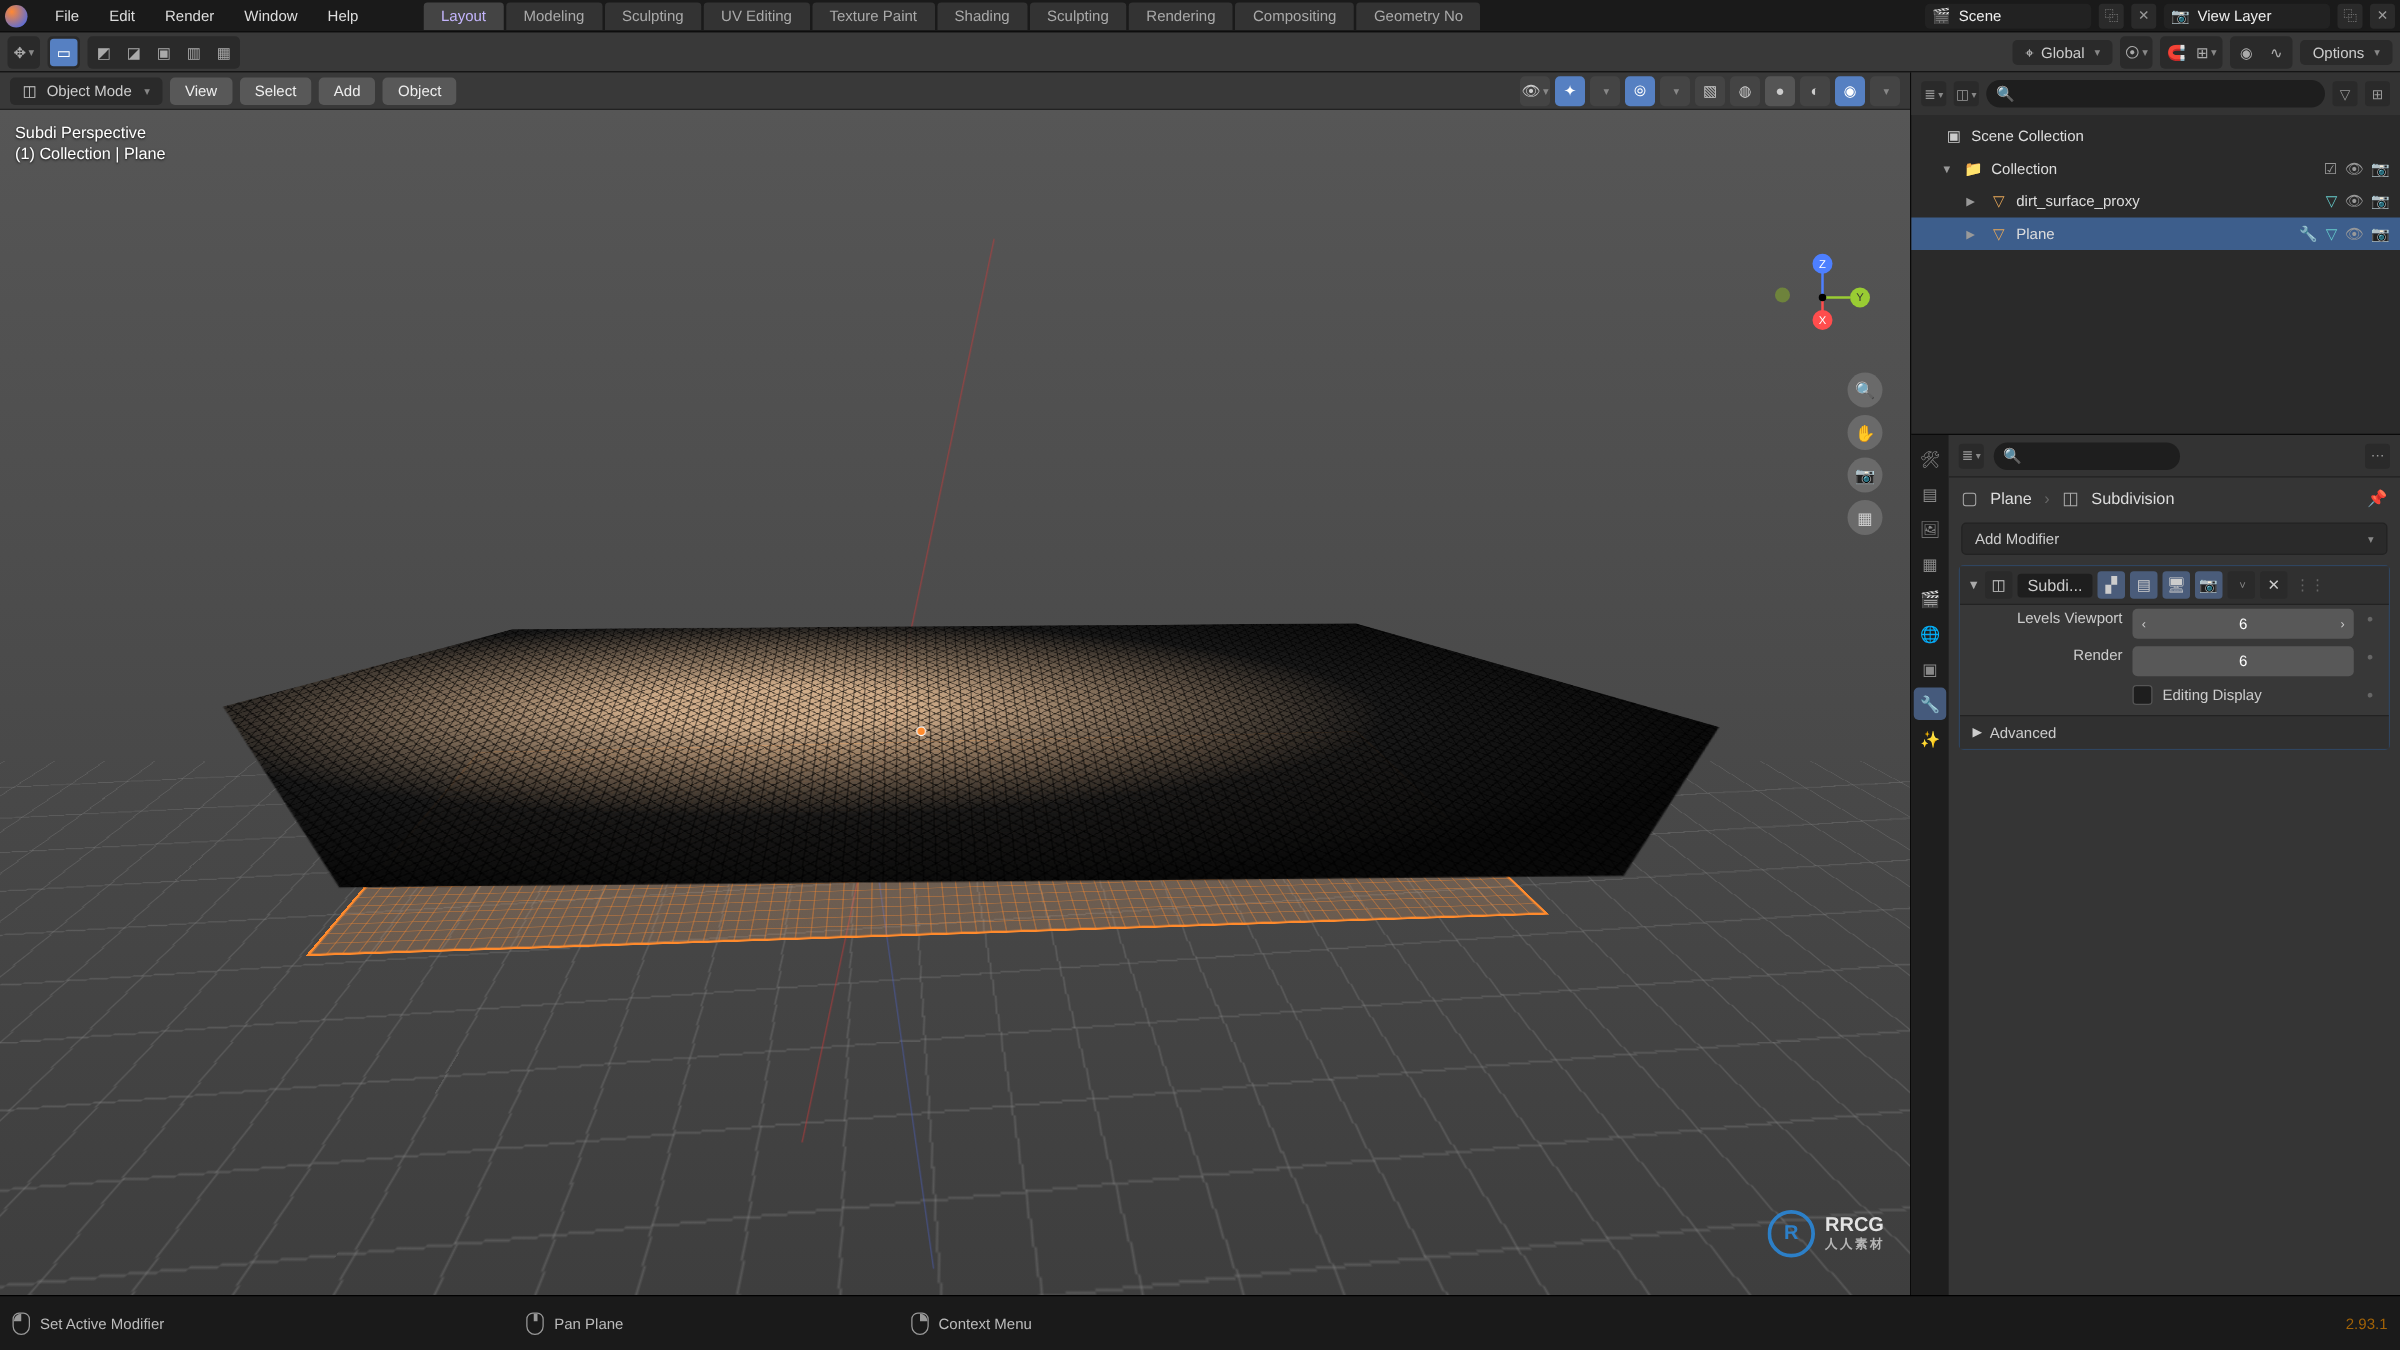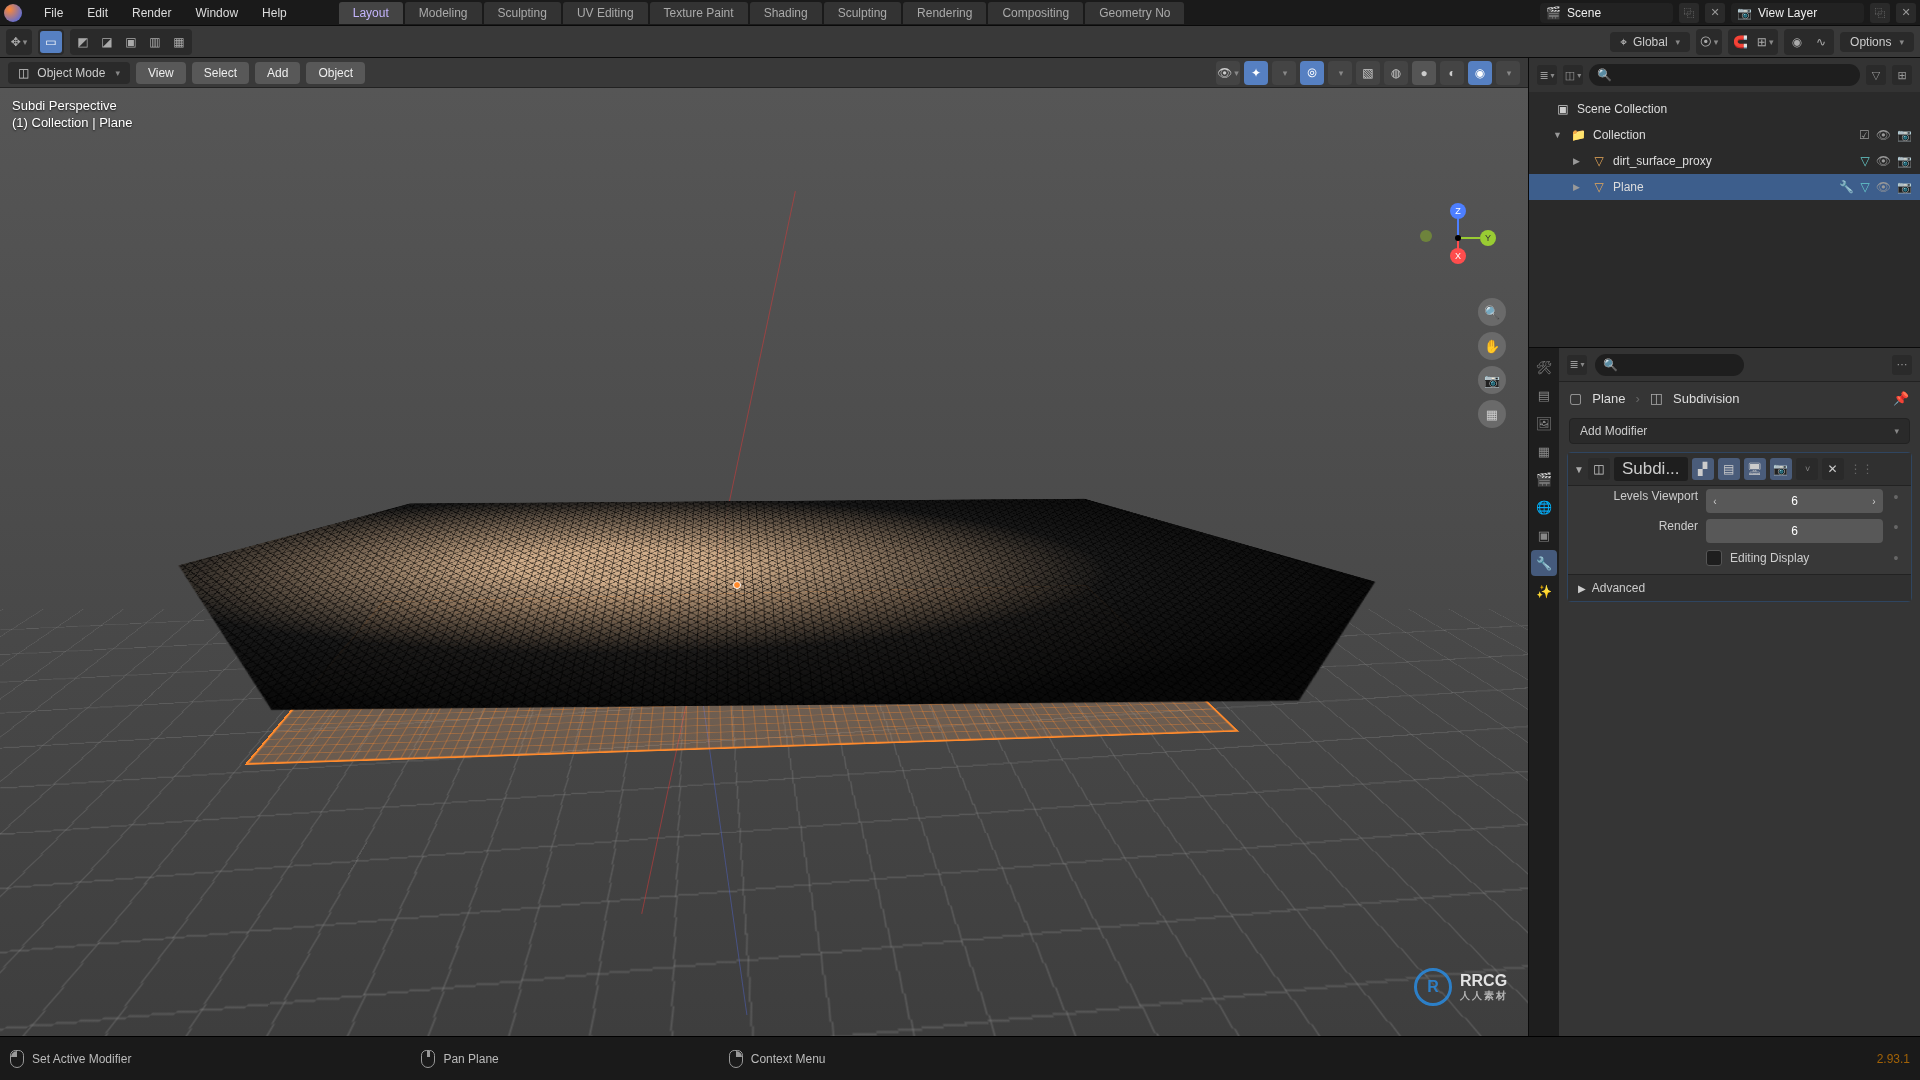--- a/index.html
+++ b/index.html
@@ -98,21 +98,21 @@
 .props-tabs { width: 30px; background: #1e1e1e; display: flex; flex-direction: column; padding-top: 6px; gap: 2px; }
 .props-tabs .pt { width: 26px; height: 26px; margin: 0 2px; display: flex; align-items: center; justify-content: center; border-radius: 4px; color: #888; cursor: pointer; font-size: 13px; }
 .props-tabs .pt.active { background: #455a7c; color: #c8d8ff; }
 .props-body { flex: 1; display: flex; flex-direction: column; background: #353535; }
 .props-search-row { height: 34px; display: flex; align-items: center; padding: 0 8px; gap: 8px; background: #333; border-bottom: 1px solid #222; }
 .breadcrumb { display: flex; align-items: center; gap: 10px; padding: 8px 10px; font-size: 13px; color: #ddd; }
 .breadcrumb .bic { color: #aaa; font-size: 14px; }
 .add-mod { margin: 4px 10px 8px; background: #2a2a2a; border: 1px solid #222; border-radius: 4px; padding: 5px 10px; display: flex; justify-content: space-between; align-items: center; cursor: pointer; text-align: right; }
 .mod-panel { margin: 0 8px 8px; border: 1px solid #2f4560; border-radius: 4px; background: #383838; }
 .mod-hdr { display: flex; align-items: center; gap: 4px; padding: 4px 6px; background: #303030; border-bottom: 1px solid #222; }
-.mod-hdr .mname { background: #1e1e1e; padding: 2px 8px; border-radius: 3px; min-width: 44px; font-size: 17px; }
+.mod-hdr .mname { background: #1e1e1e; padding: 2px 8px; border-radius: 3px; min-width: 44px; font-size: 13px; }
 .mod-hdr .tgl { width: 22px; height: 22px; display: flex; align-items: center; justify-content: center; border-radius: 3px; background: #2a2a2a; color: #ccc; cursor: pointer; font-size: 12px; }
 .mod-hdr .tgl.on { background: #4a5c7a; }
 .seg { display: flex; margin: 8px 10px; border-radius: 4px; overflow: hidden; border: 1px solid #222; }
 .seg .sbtn { flex: 1; padding: 6px; text-align: center; cursor: pointer; background: #2a2a2a; }
 .seg .sbtn.active { background: #5680c2; color: #fff; }
 .prop-row { display: flex; padding: 3px 10px; gap: 8px; }
 .prop-row .plabel { width: 120px; text-align: right; color: #ccc; }
 .num-field { flex: 1; background: #585858; border-radius: 4px; height: 24px; display: flex; align-items: center; position: relative; }
 .num-field .arrow { width: 18px; text-align: center; color: #ccc; cursor: pointer; font-size: 10px; }
 .num-field .val { flex: 1; text-align: center; color: #fff; }

